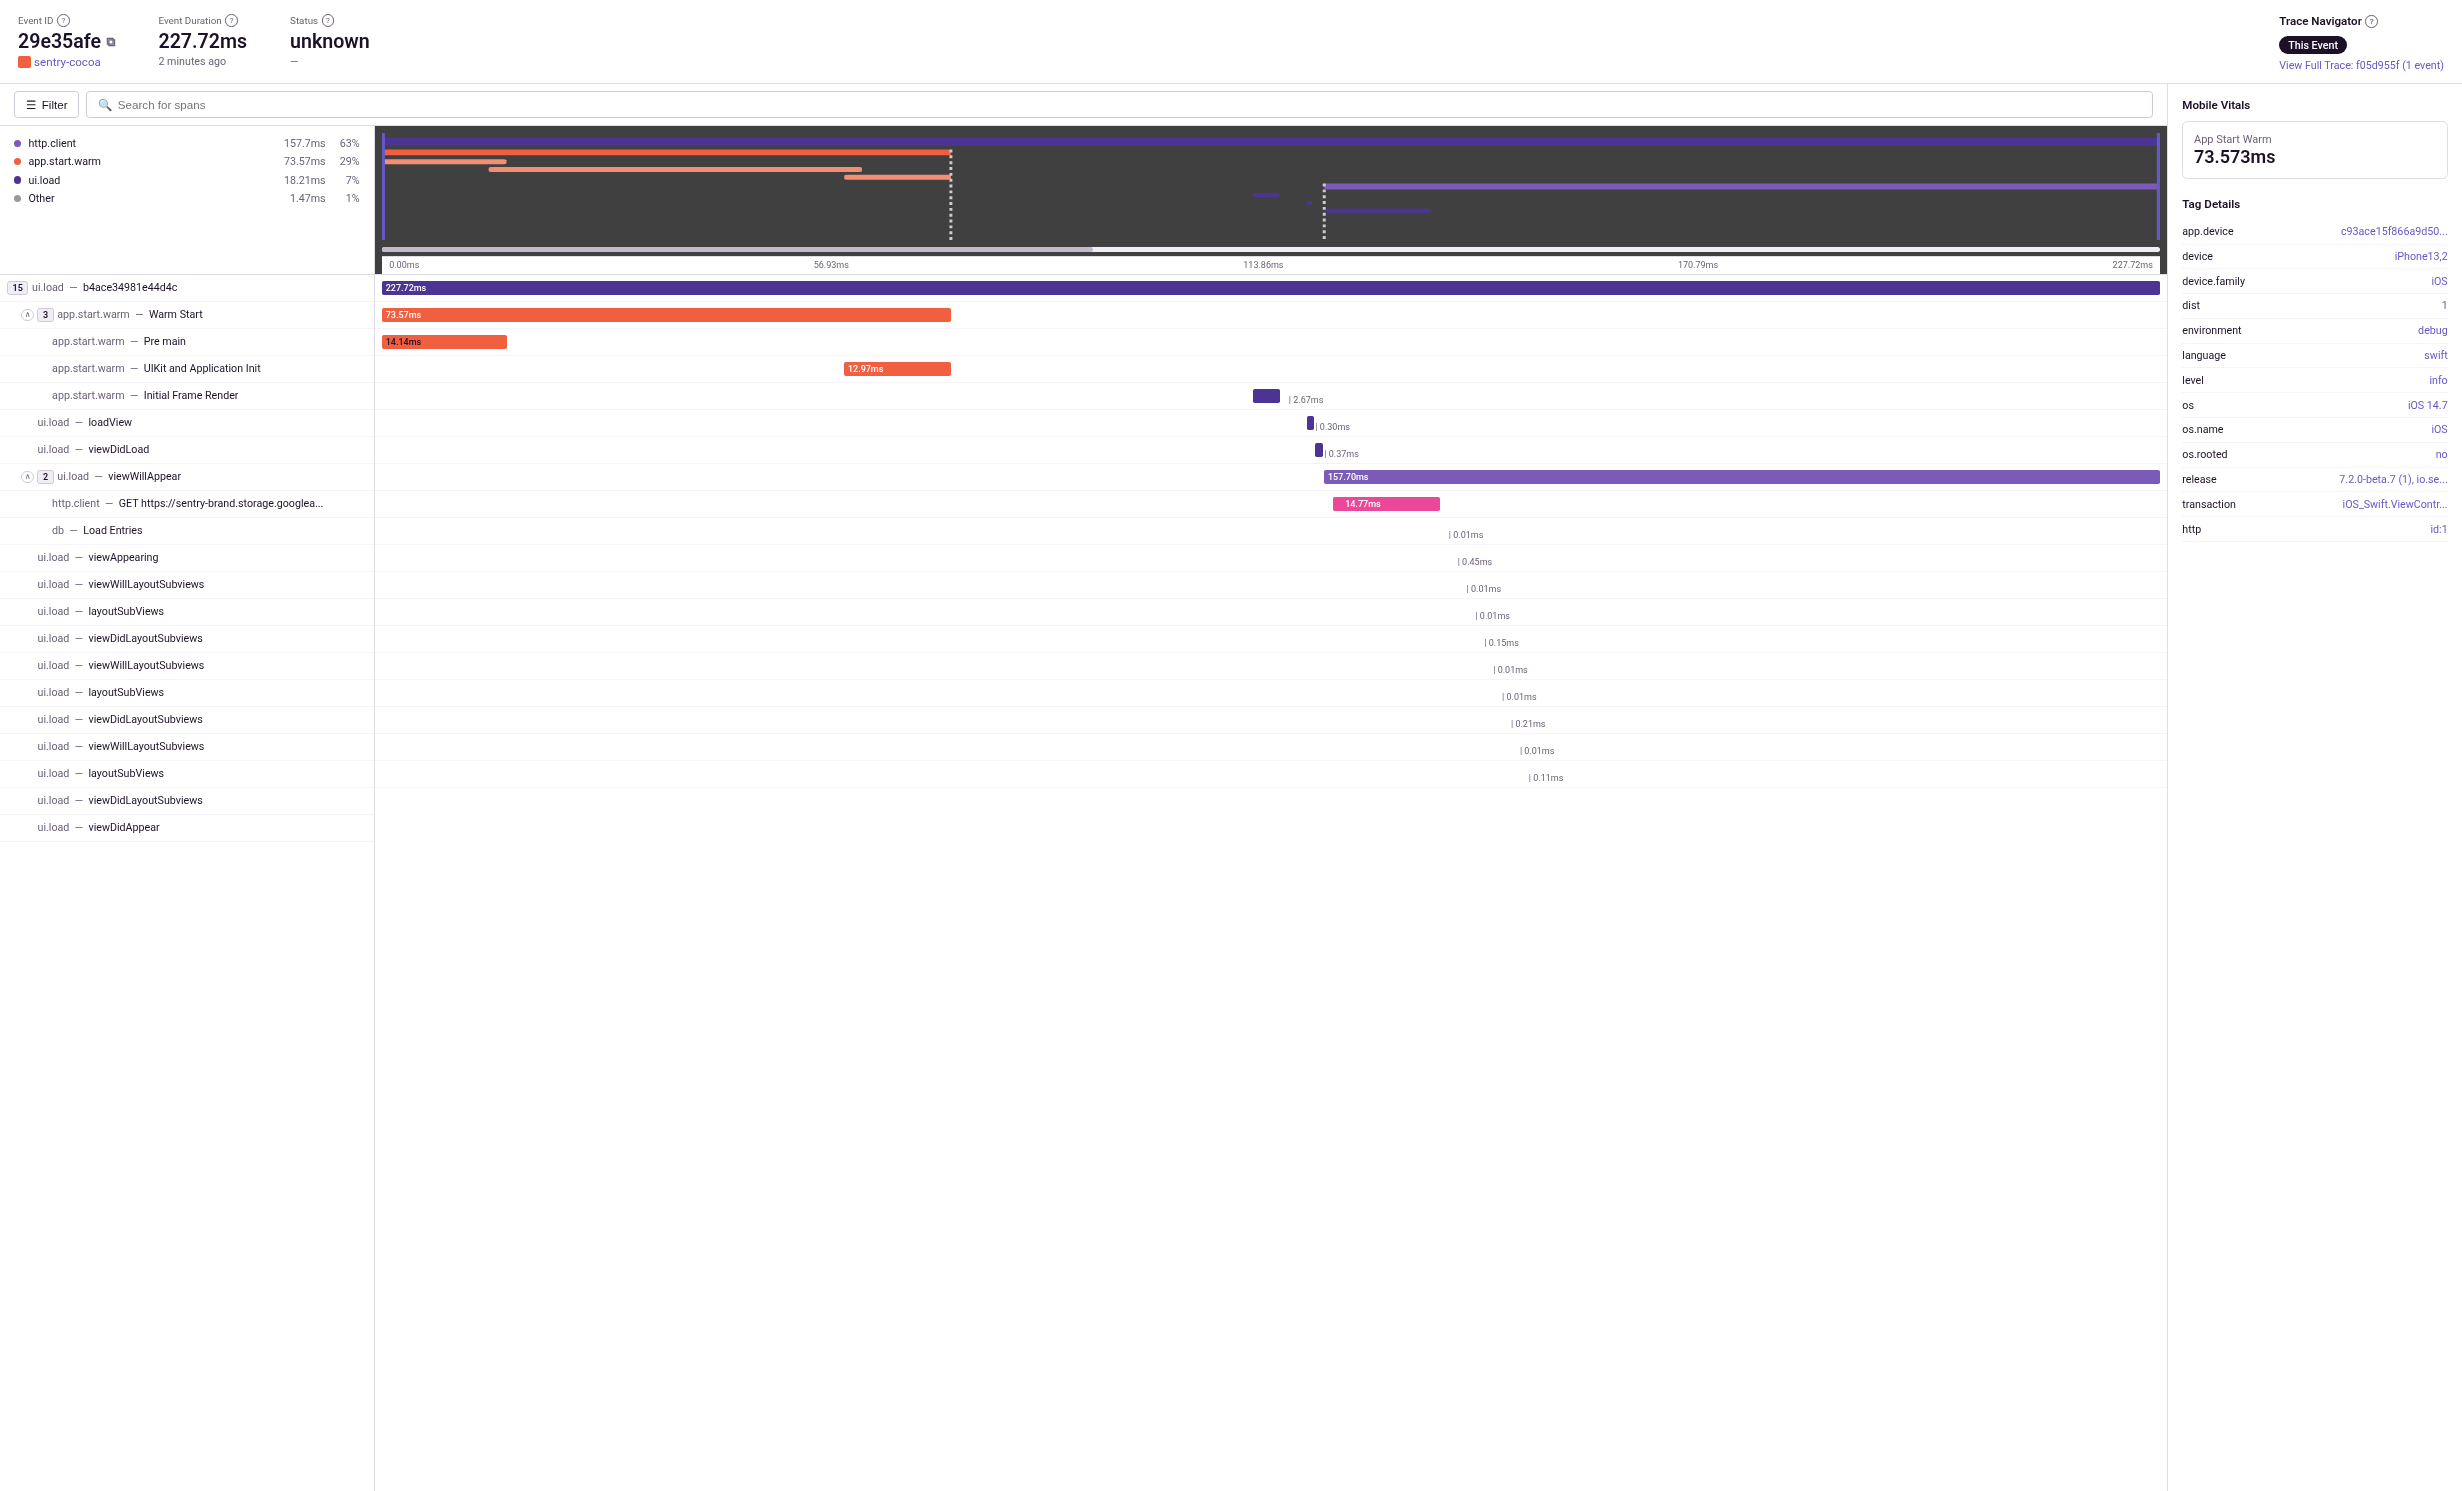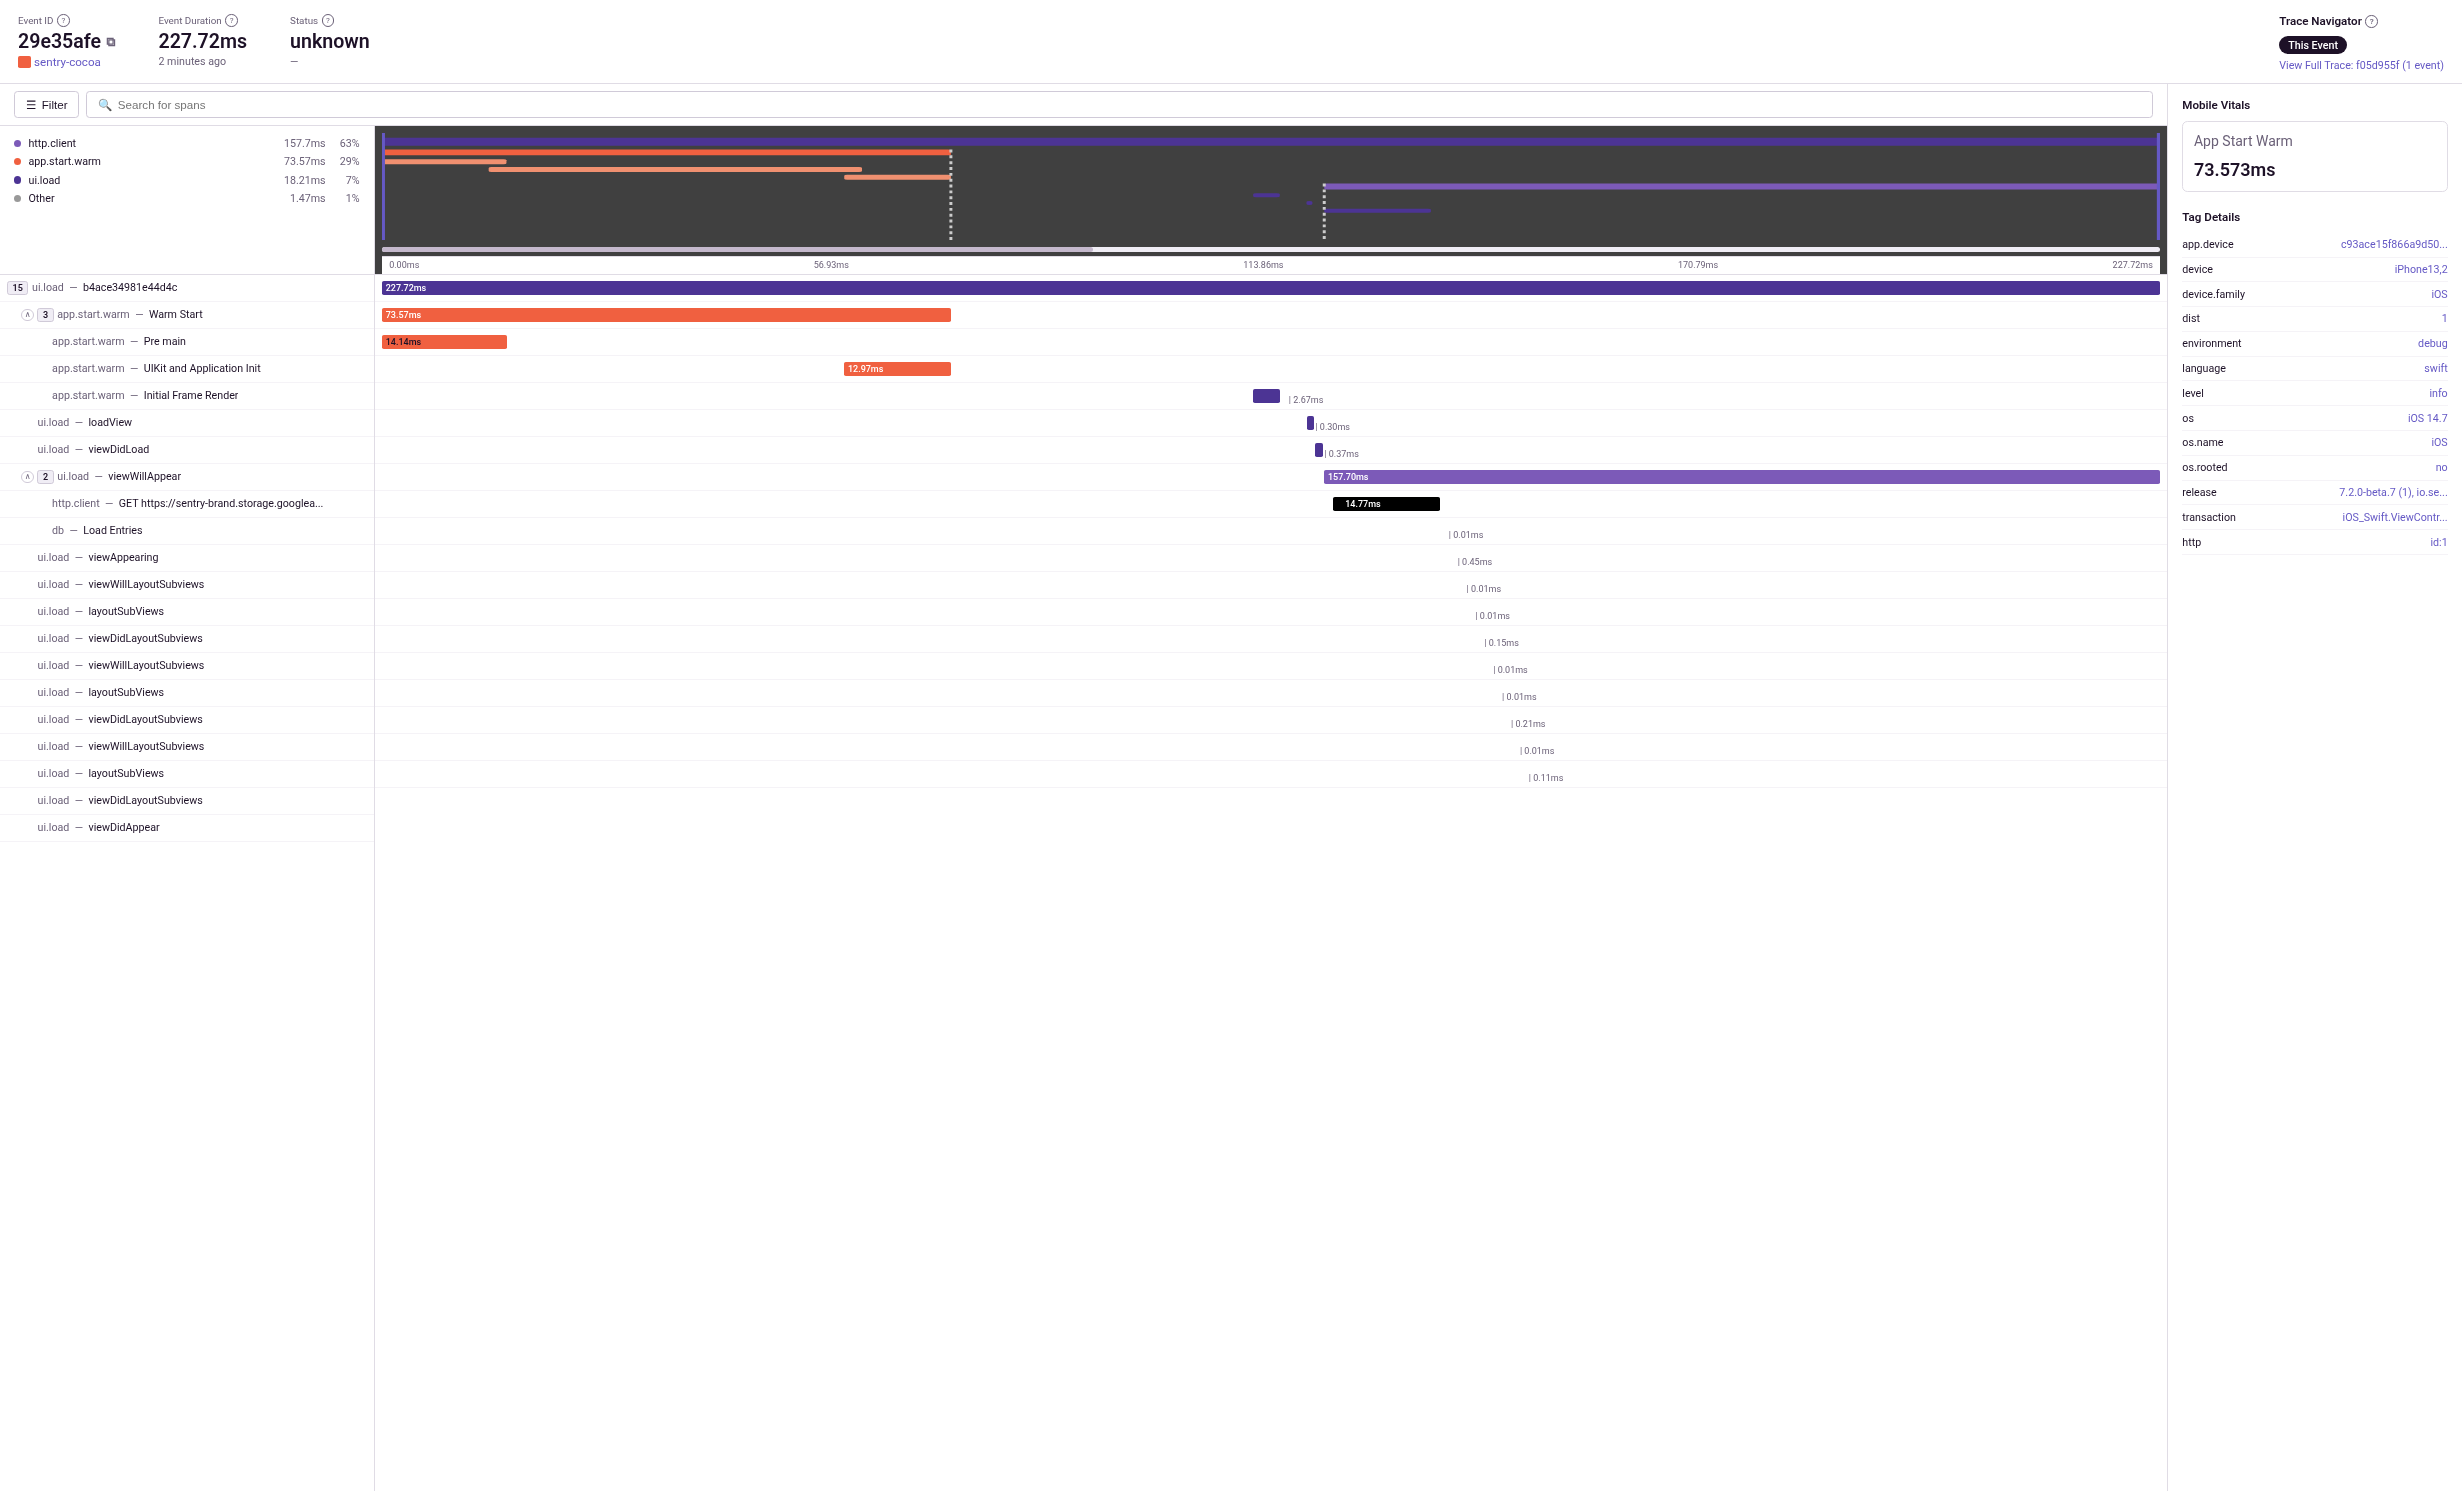--- a/index.html
+++ b/index.html
@@ -360,23 +360,23 @@
     }
 
     .vitals-card {
       background: #fff;
       border: 0.9px solid #e0dce5;
       border-radius: 5.4px;
       padding: 10.7px;
     }
 
     .vitals-card .vital-name {
-      font-size: 14px;
-      color: #6b6178;
-      margin-bottom: 10px;
+      font-size: 11px;
+      color: #6b6178;
+      margin-bottom: 0;
     }
 
     .vitals-card .vital-value {
       font-size: 18px;
       font-weight: 600;
       color: #1d1127;
     }
 
     .tag-details-section {}
 
@@ -773,21 +773,21 @@
           <div class="bar-wrapper">
             <div class="span-bar" style="background:#7c5ab8;left:53%;width:47%;">
               <span class="bar-label">157.70ms</span>
             </div>
           </div>
         </div>
 
 
         <div class="bar-row">
           <div class="bar-wrapper">
-            <div class="span-bar" style="background:#000000;left:53.5%;width:6%;padding-left:12px;">
+            <div class="span-bar" style="background:#ec4899;left:53.5%;width:6%;padding-left:12px;">
               <span class="bar-label">14.77ms</span>
             </div>
           </div>
         </div>
 
         <div class="bar-row">
           <div class="bar-wrapper">
             <span class="bar-label-outside" style="left:60%;top:6.2px;">| 0.01ms</span>
           </div>
         </div>

